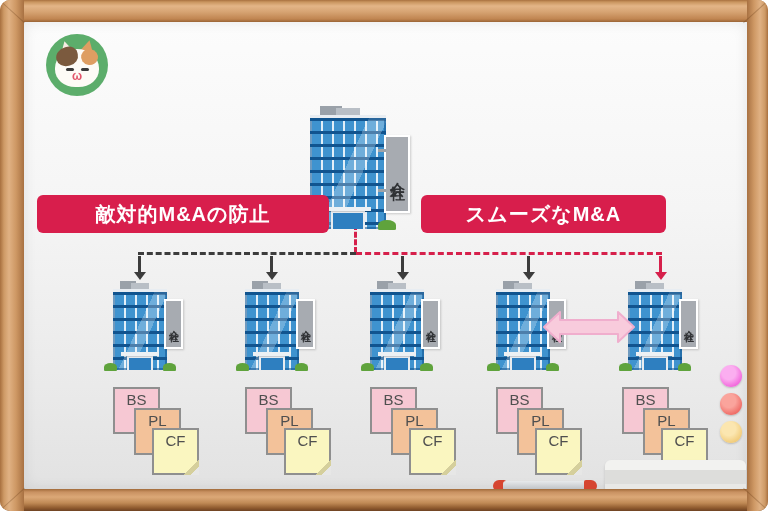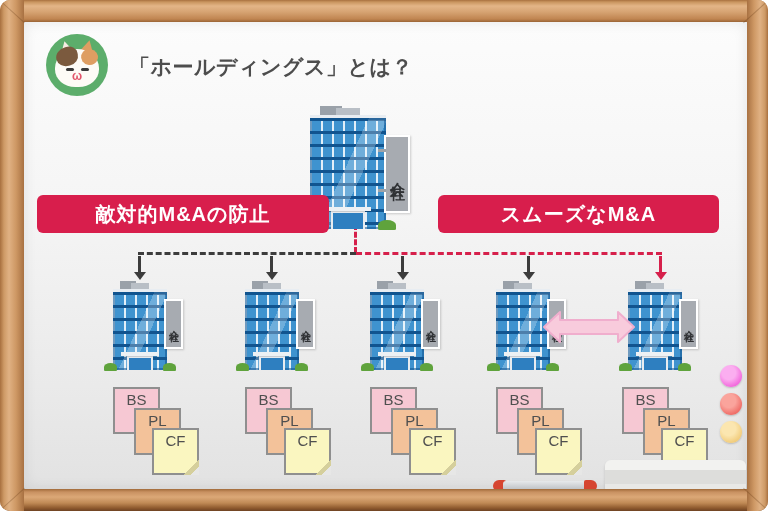--- a/index.html
+++ b/index.html
@@ -79,21 +79,21 @@
     box-shadow:1px 1px 2px rgba(0,0,0,.18);}
   .big .sign{right:-24px;top:20px;width:22px;height:74px;font-size:15px;letter-spacing:4px;}
   .big .sign::before{content:'';position:absolute;left:-8px;top:12px;width:8px;height:3px;
     background:#9EA3A9;box-shadow:0 40px 0 #9EA3A9;}
   .small .sign{right:-16px;top:10px;width:15px;height:46px;font-size:10px;letter-spacing:2px;}
   
   .banner{position:absolute;top:195px;height:38px;background:#D81E4C;border-radius:6px;
     color:#fff;font-weight:bold;font-size:20px;display:flex;align-items:center;justify-content:center;
     z-index:7;letter-spacing:1px;}
   #banner-left{left:37px;width:292px;}
-  #banner-right{left:438px;width:281px;}
+  #banner-right{left:421px;width:245px;}
   #badge-independence{position:absolute;left:540px;top:343px;width:88px;height:35px;
     background:#D81E4C;border-radius:9px;color:#fff;font-weight:bold;font-size:20px;
     display:flex;align-items:center;justify-content:center;z-index:9;letter-spacing:2px;
     box-shadow:0 1px 2px rgba(0,0,0,.2);}
   
   .conn{position:absolute;z-index:4;}
   #conn-vert-red{left:354px;top:224px;height:29px;border-left:3px dashed #D6204B;}
   #conn-horiz-dark{left:138px;top:252px;width:218px;border-top:3px dashed #3C3C3C;}
   #conn-horiz-red{left:356px;top:252px;width:306px;border-top:3px dashed #D6204B;}
   .drop{position:absolute;z-index:4;}
@@ -139,21 +139,20 @@
     <div class="ear l"></div>
     <div class="ear r"></div>
     <div class="cat-head"></div>
     <div class="patch-brown"></div>
     <div class="patch-orange"></div>
     <div class="eye l"></div>
     <div class="eye r"></div>
     <div class="mouth">ω</div>
   </div>
 
-  <div id="title">「ホールディングス」とは？</div>
 
   <div class="building big" style="left:310px;top:115px;">
     <div class="roof-unit r1"></div>
     <div class="roof-unit r2"></div>
     <div class="bldg-body">
       <div class="entrance"></div>
       <div class="bush bl"></div>
       <div class="bush br"></div>
     </div>
     <div class="sign">会社</div>

